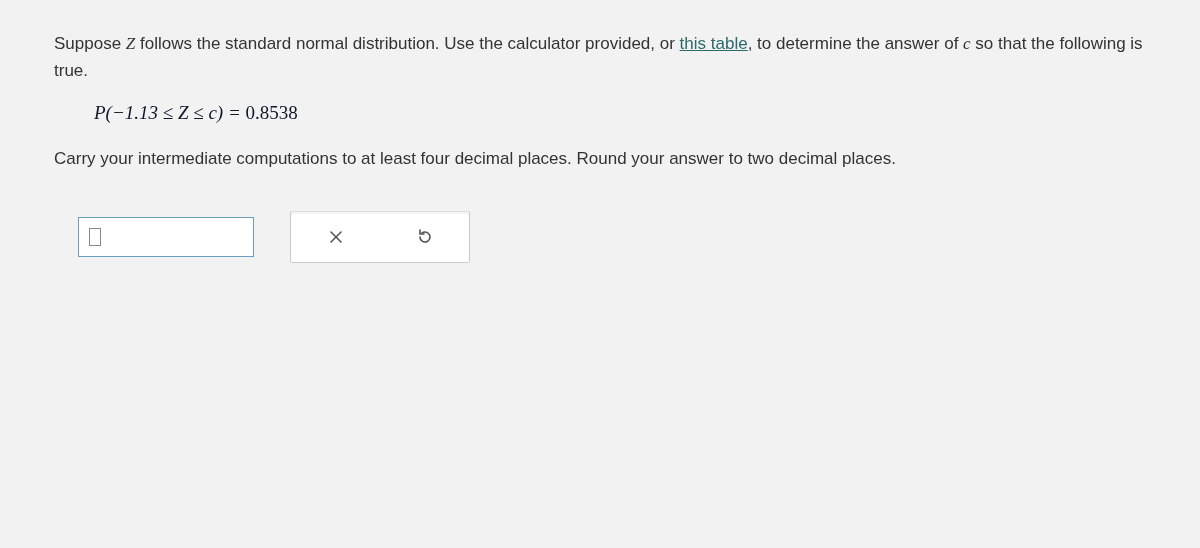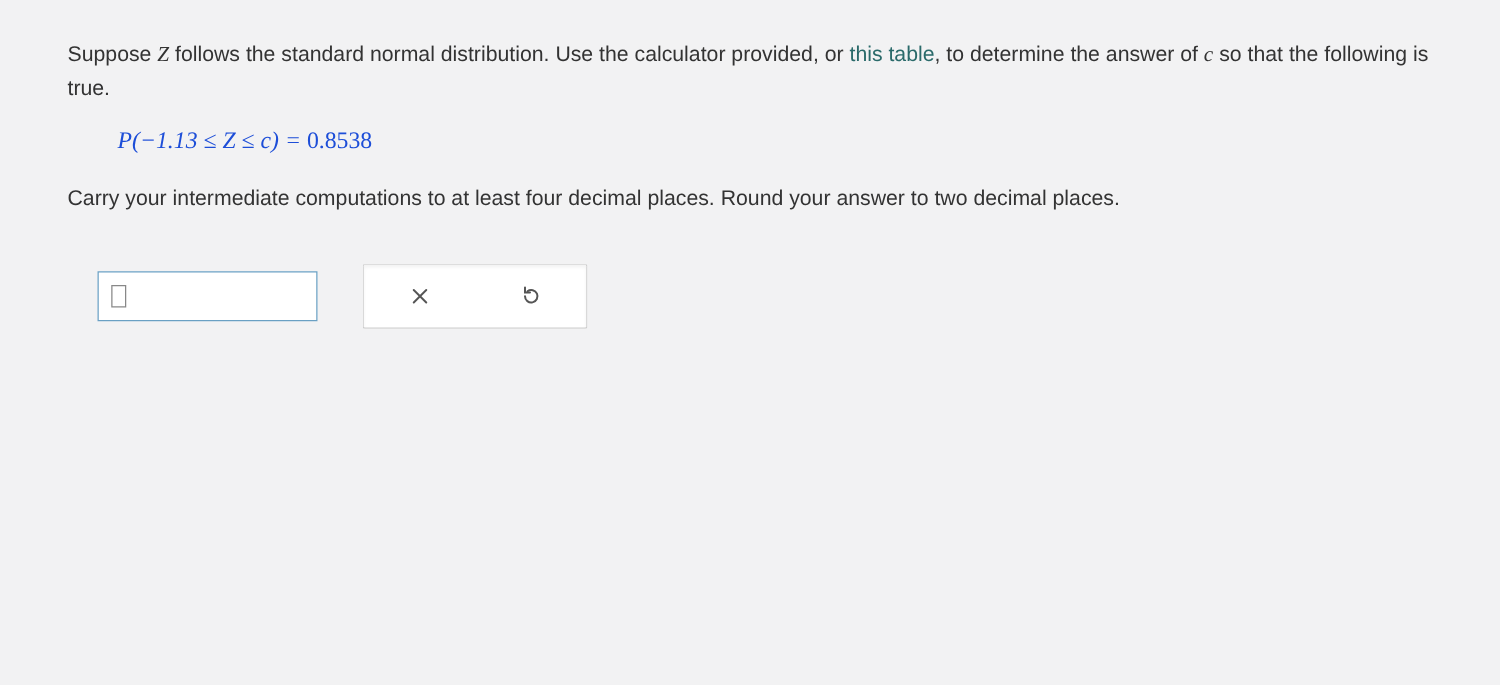--- a/index.html
+++ b/index.html
@@ -9,28 +9,29 @@
       font-size: 17px;
       color: #333;
       background: #f2f2f3;
       padding: 30px 54px 0 54px;
       line-height: 1.6;
     }
     .para1 { margin-bottom: 14px; }
     .var-italic { font-style: italic; font-family: "Times New Roman", serif; }
     .link {
       color: #2a6a6a;
+      text-decoration: underline;
       cursor: pointer;
     }
     .equation-row {
       padding-left: 40px;
       margin-bottom: 16px;
       font-family: "Times New Roman", serif;
       font-size: 19px;
-      color: #1d4ed8;
+      color: #0f172a;
     }
     .para2 { margin-bottom: 39px; }
     .controls-row {
       display: flex;
       align-items: center;
       gap: 36px;
       padding-left: 24px;
     }
     .answer-box {
       width: 176px;

